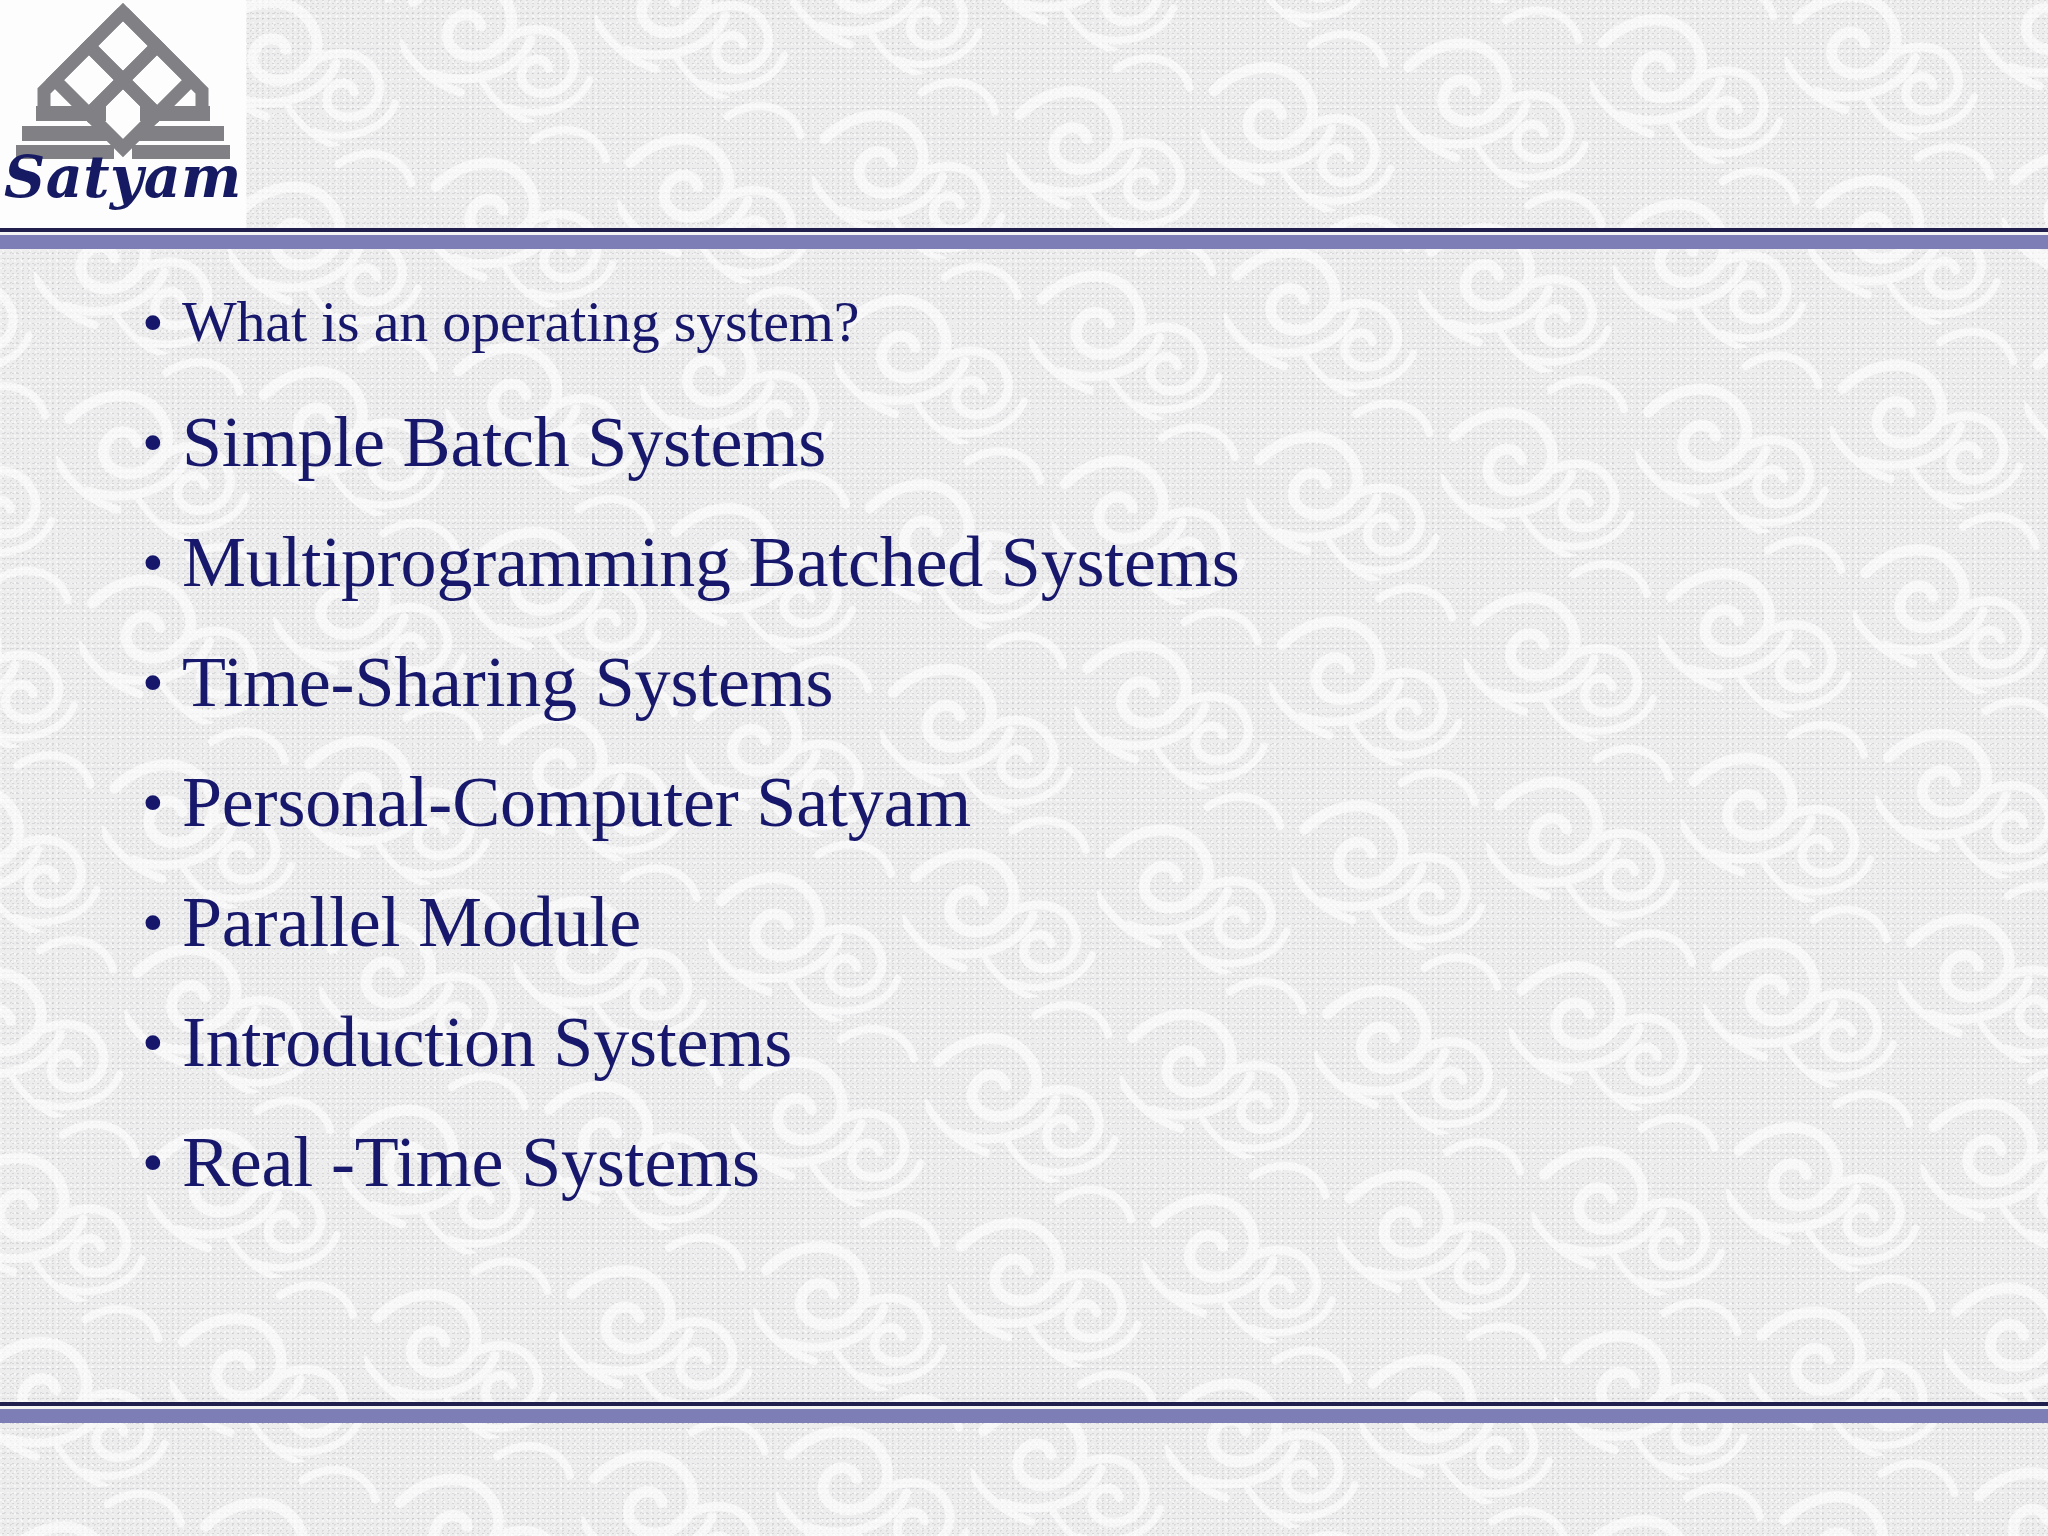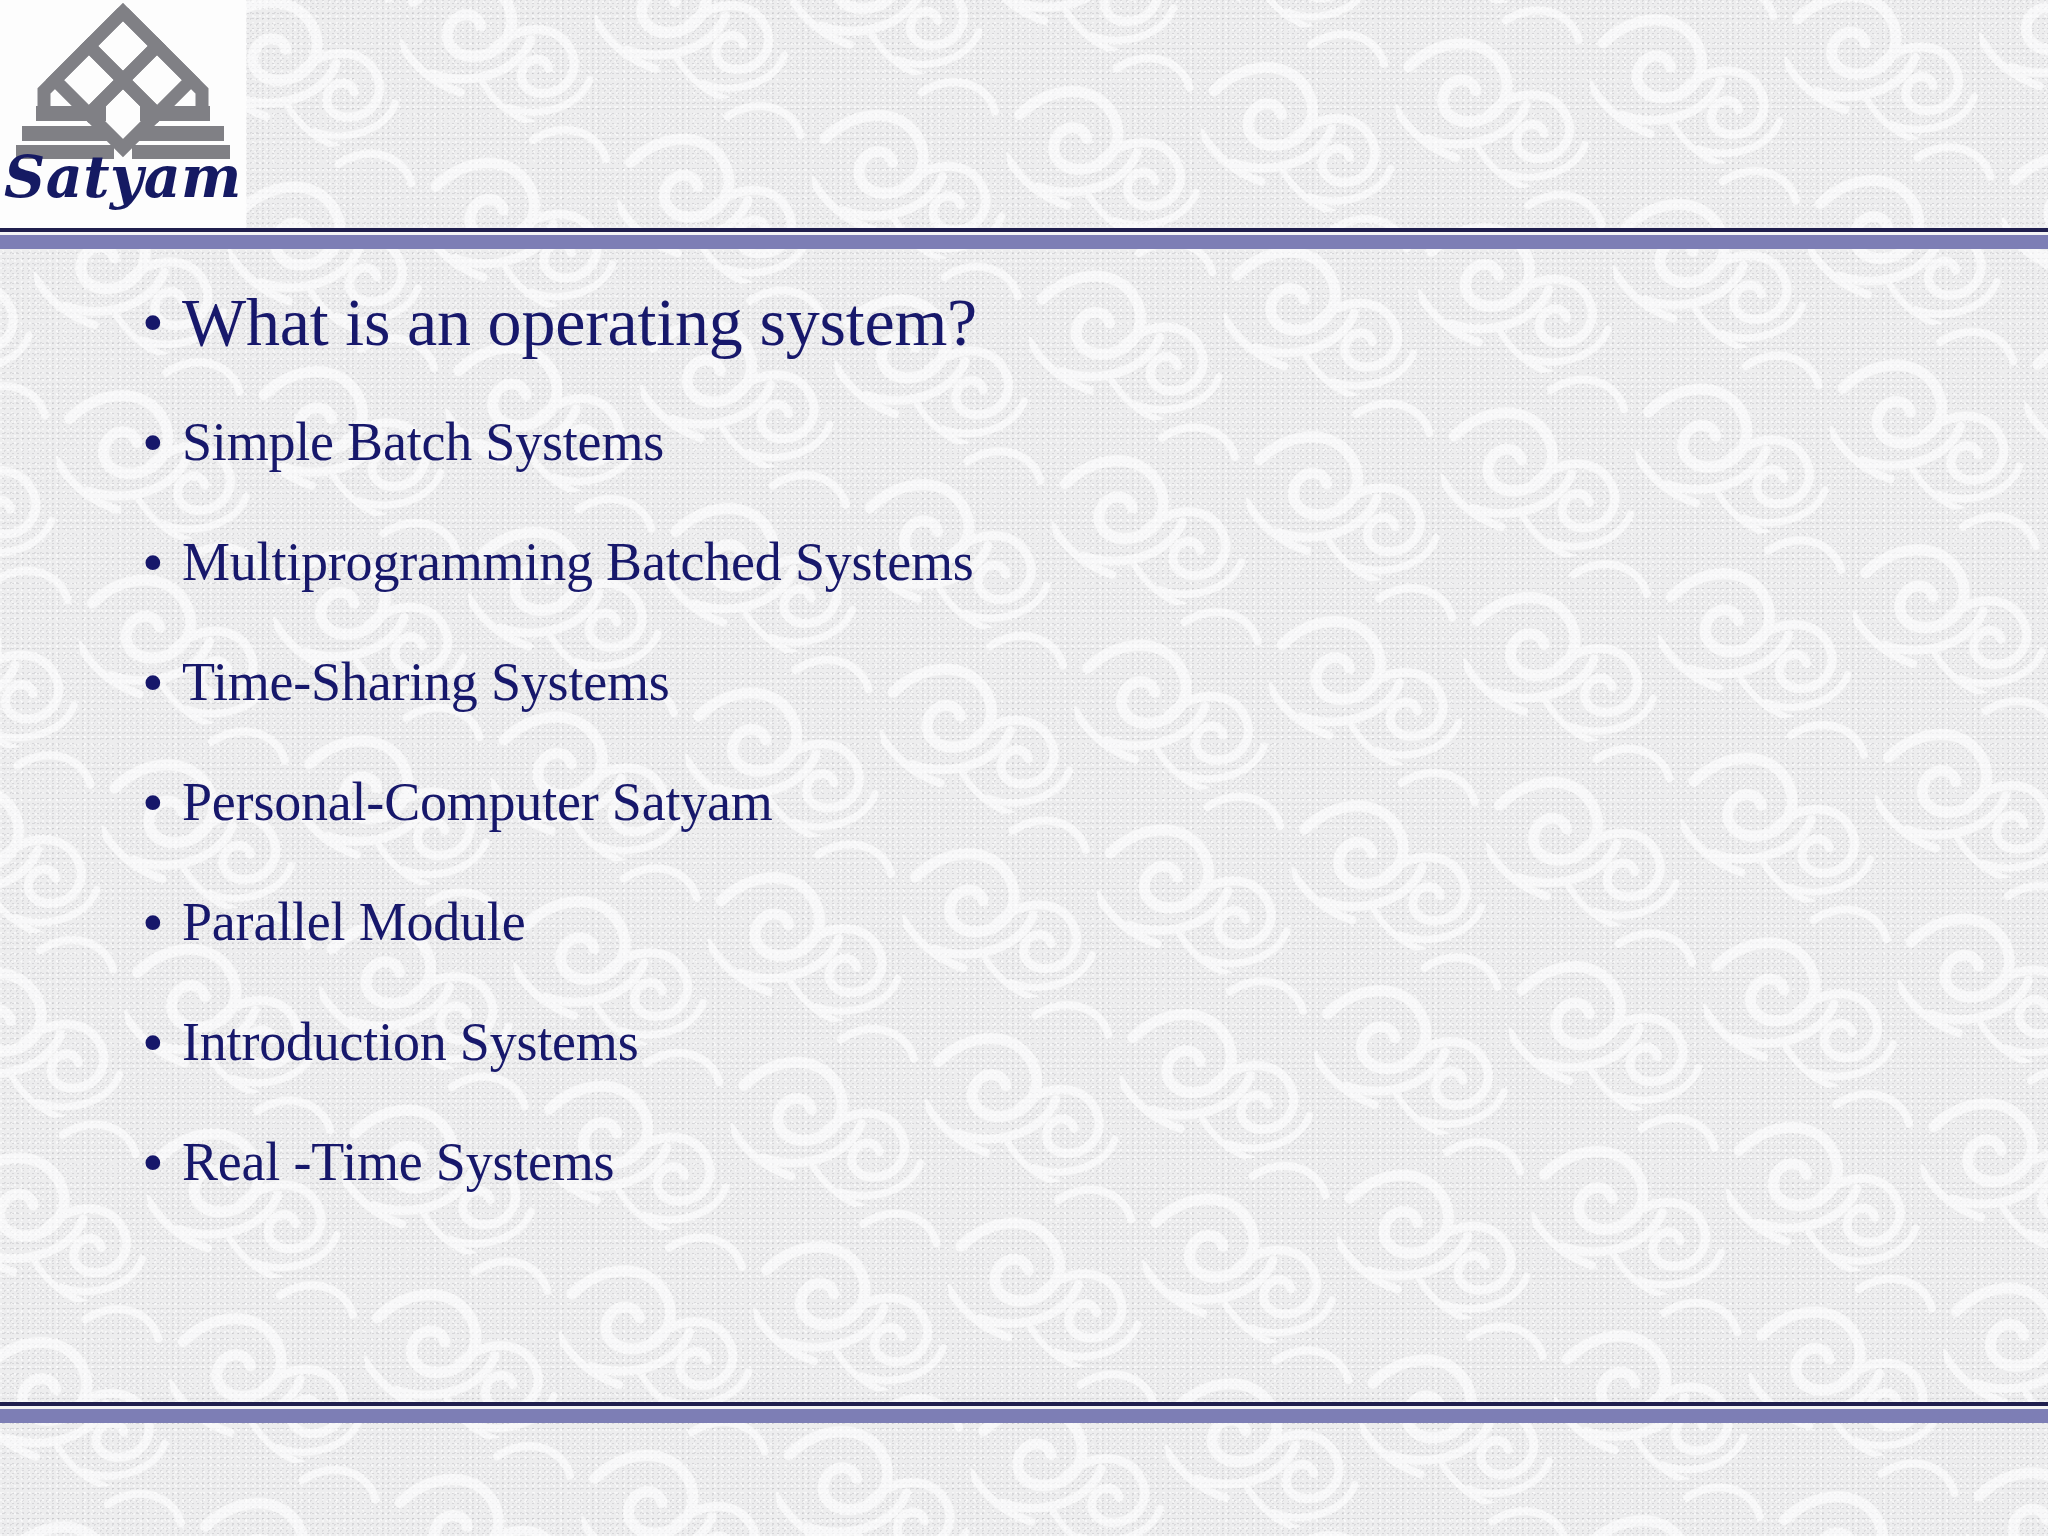--- a/index.html
+++ b/index.html
@@ -144,27 +144,27 @@
     width: 52px;
     color: #16176a;
     font-size: 62px;
     line-height: 120px;
     text-align: left;
     padding-left: 12px;
   }
   .bullet-text {
     flex: 1 1 auto;
     font-family: "Liberation Serif", "DejaVu Serif", serif;
-    font-size: 54px;
+    font-size: 72px;
     line-height: 120px;
     color: #17186b;
     white-space: pre;
     letter-spacing: -0.2px;
   }
-  .bullet-row.first .bullet-text { font-size: 68px; }
+  .bullet-row.first .bullet-text { font-size: 58px; }
 </style>
 </head>
 <body>
 
 <div class="slide">
 
   <div class="bg-grain"></div>
 
   <div class="bg-motif">
     <svg viewBox="0 0 2048 1536" xmlns="http://www.w3.org/2000/svg" aria-hidden="true">

